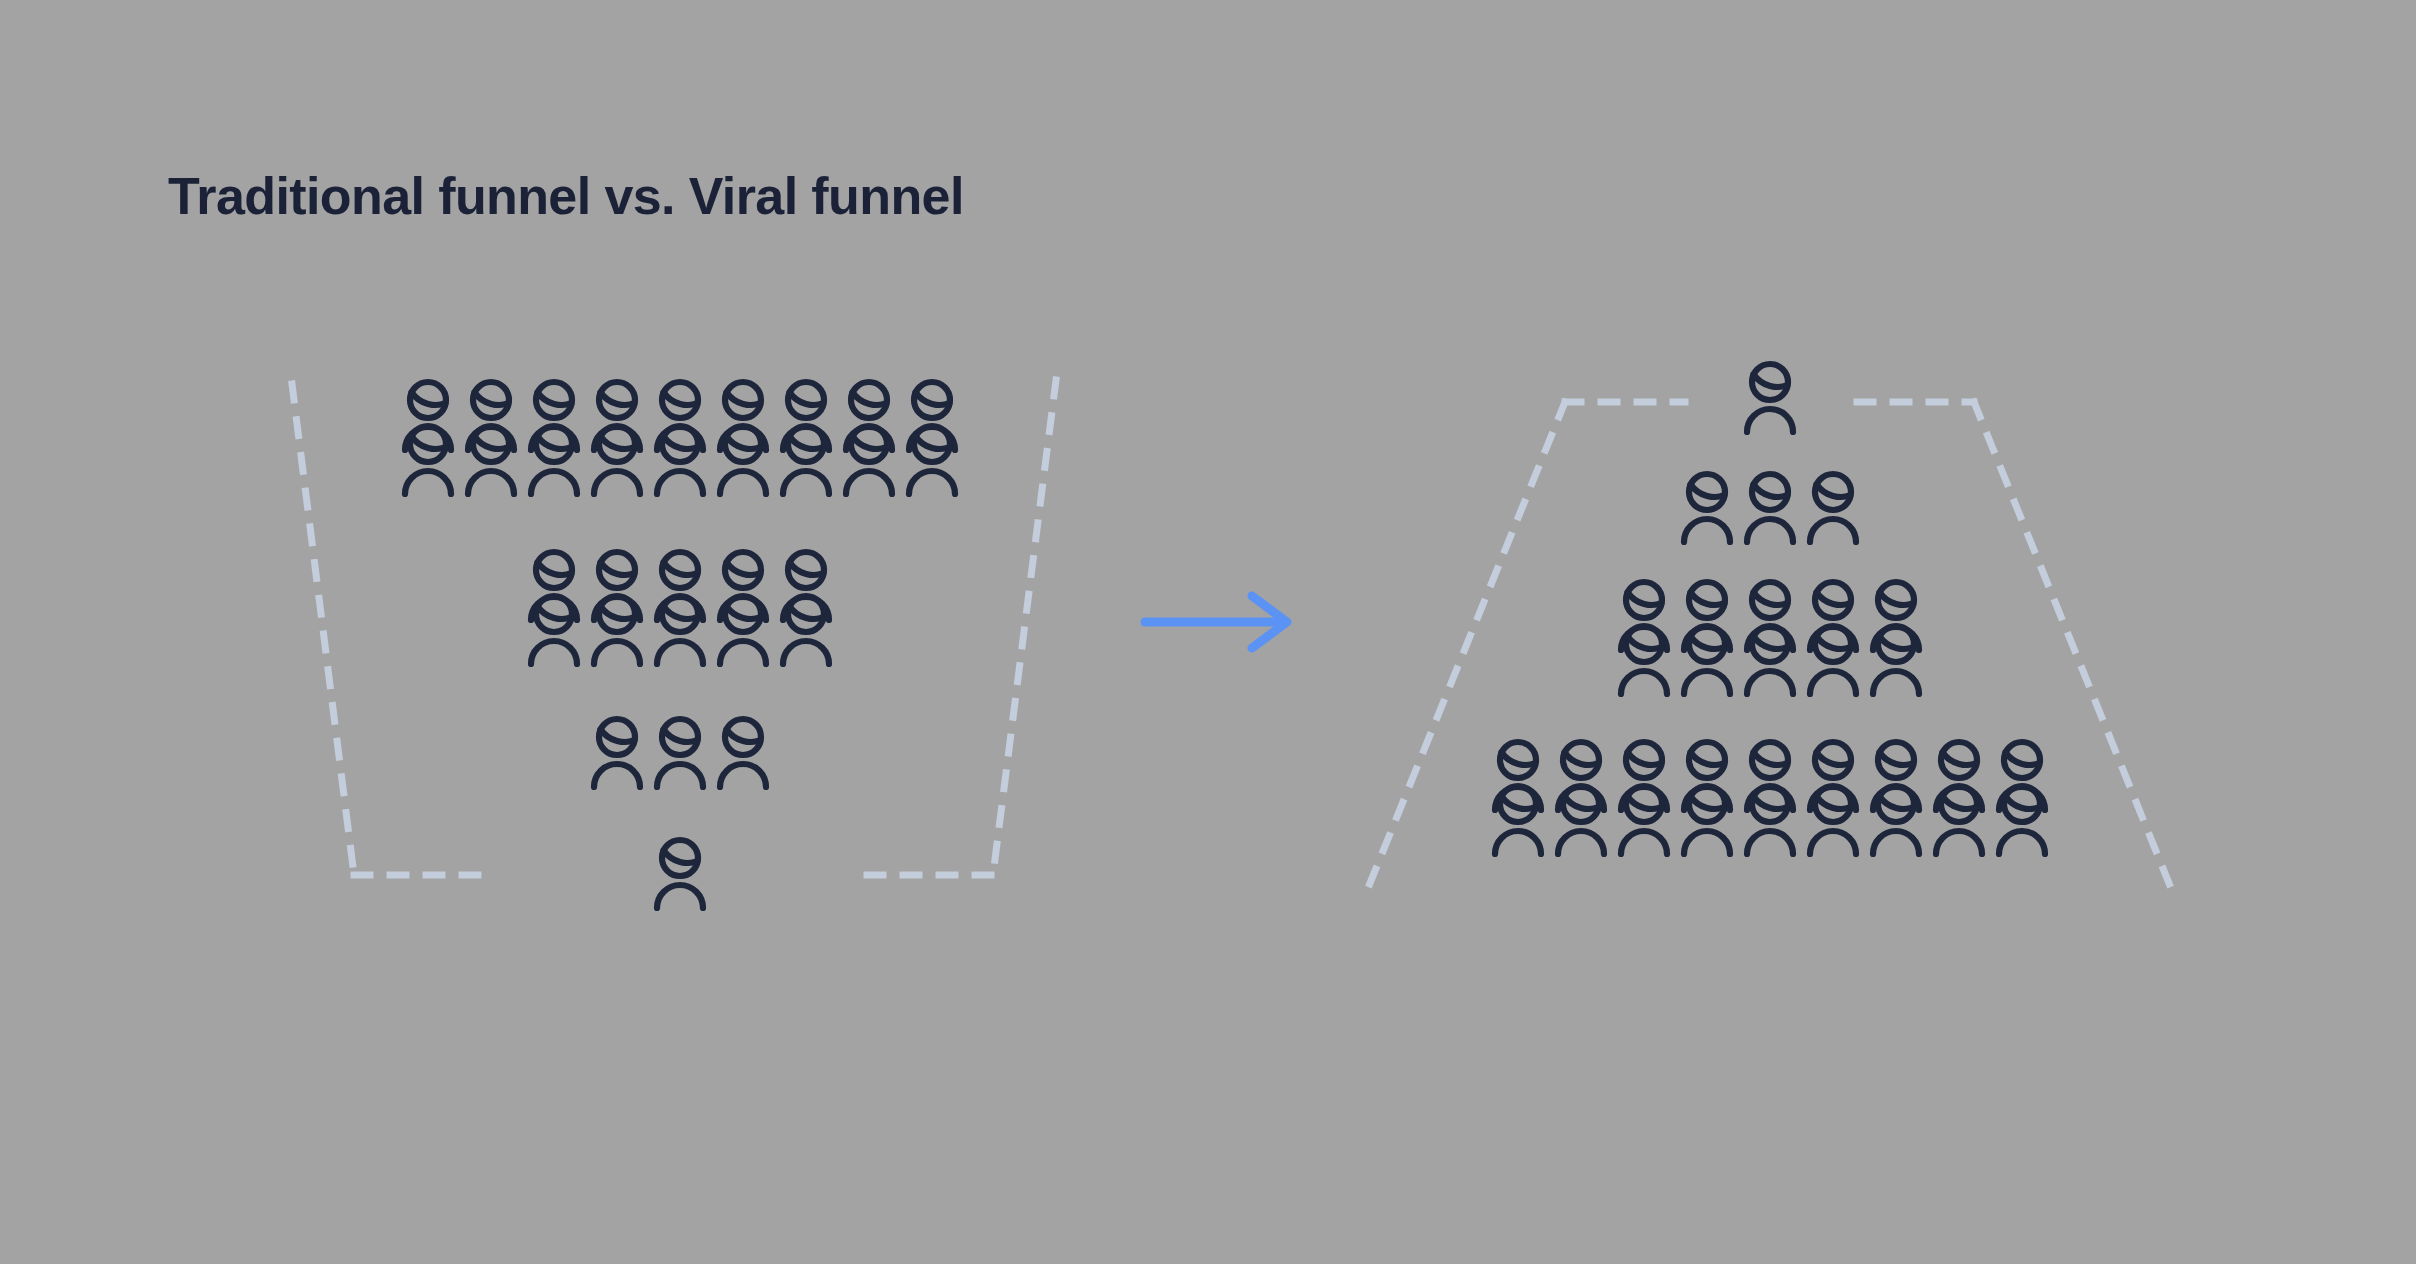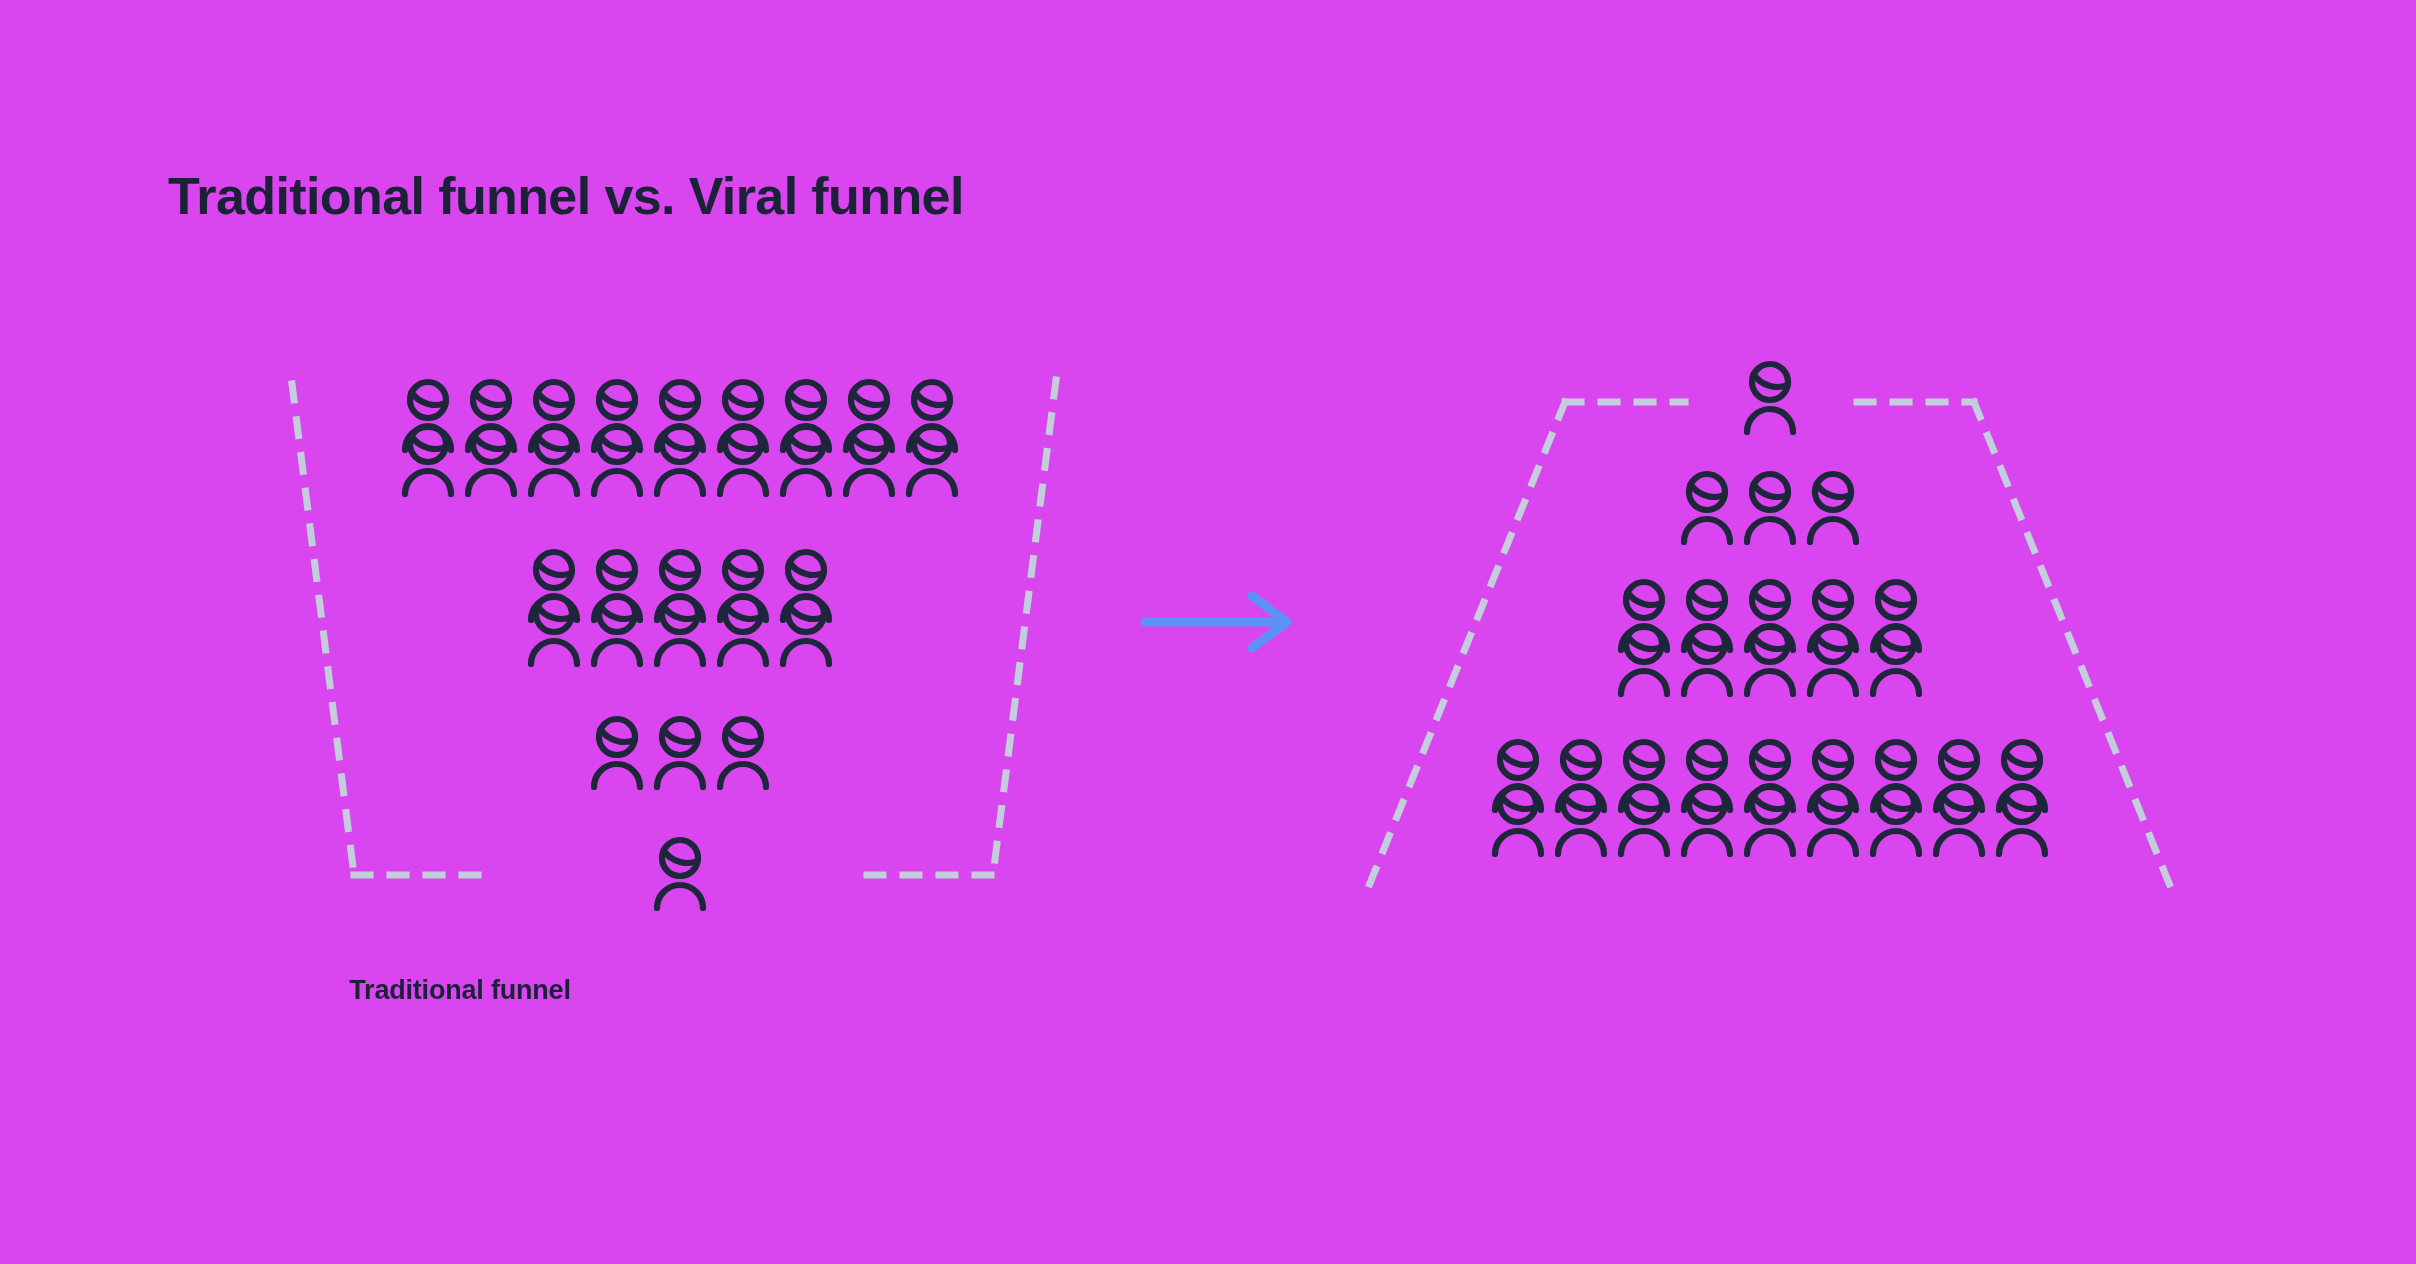--- a/index.html
+++ b/index.html
@@ -12,21 +12,21 @@
     background: #f4f5f6;
     font-family: "Liberation Sans", sans-serif;
     overflow: hidden;
     position: relative;
   }
 
   #canvas {
     position: relative;
     width: 2416px;
     height: 1264px;
-    background: #d946ef;
+    background: #a3a3a3;
   }
 
   
   #page-title {
     position: absolute;
     left: 168px;
     top: 168px;
     font-size: 52px;
     font-weight: 700;
     color: #1b2238;
@@ -659,16 +659,15 @@
               <circle cx="26" cy="22" r="18"></circle>
               <path d="M9.6 14.2 C 18 27 34 29 43.2 25.2"></path>
               <path d="M3 72 A 23 23 0 0 1 49 72"></path>
             </svg>
           </span>
       </div>
 
     </div>
   </div>
 
-  <div class="funnel-caption" id="caption-left">Traditional funnel</div>
 
 
 </div>
 
 </body></html>

